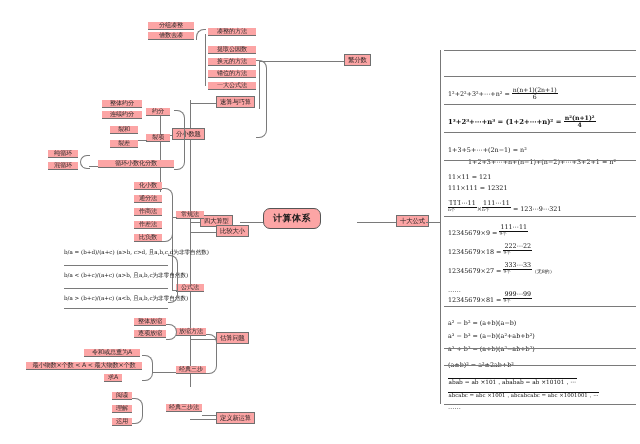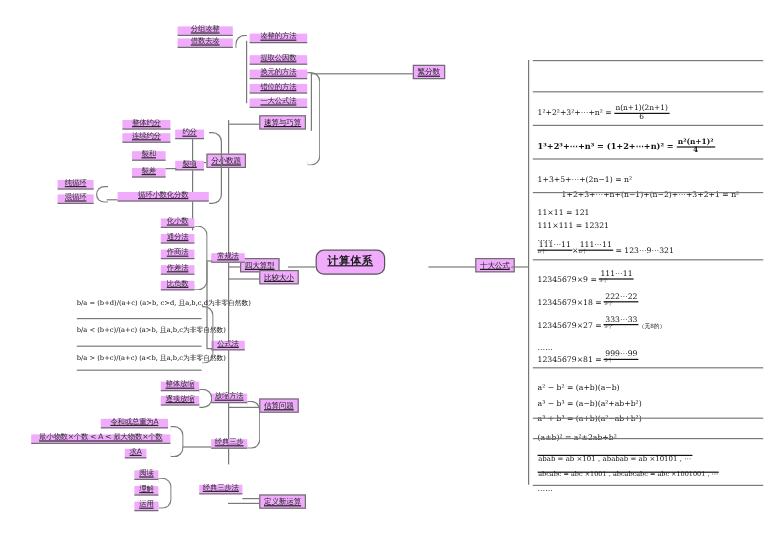--- a/index.html
+++ b/index.html
@@ -6,26 +6,25 @@
   body{
     width:640px;height:444px;overflow:hidden;position:relative;
     font-family:"DejaVu Sans","Liberation Sans",sans-serif;
     color:#222;
   }
   #canvas{position:absolute;left:0;top:0;width:640px;height:444px;}
   
   .node{
     position:absolute;
     box-sizing:border-box;
-    background:#f0abfc;
+    background:#fca5a5;
     color:#1a1a1a;
     white-space:nowrap;
     line-height:1;
     letter-spacing:-0.2px;
-    text-decoration:underline;
     -webkit-font-smoothing:none;
   }
   
   .leaf{
     font-size:6.2px;
     padding:0 1px 1px 1px;
     border-bottom:0.7px solid #6f6f6f;
     text-align:center;
     color:#2b2b2b;
   }

